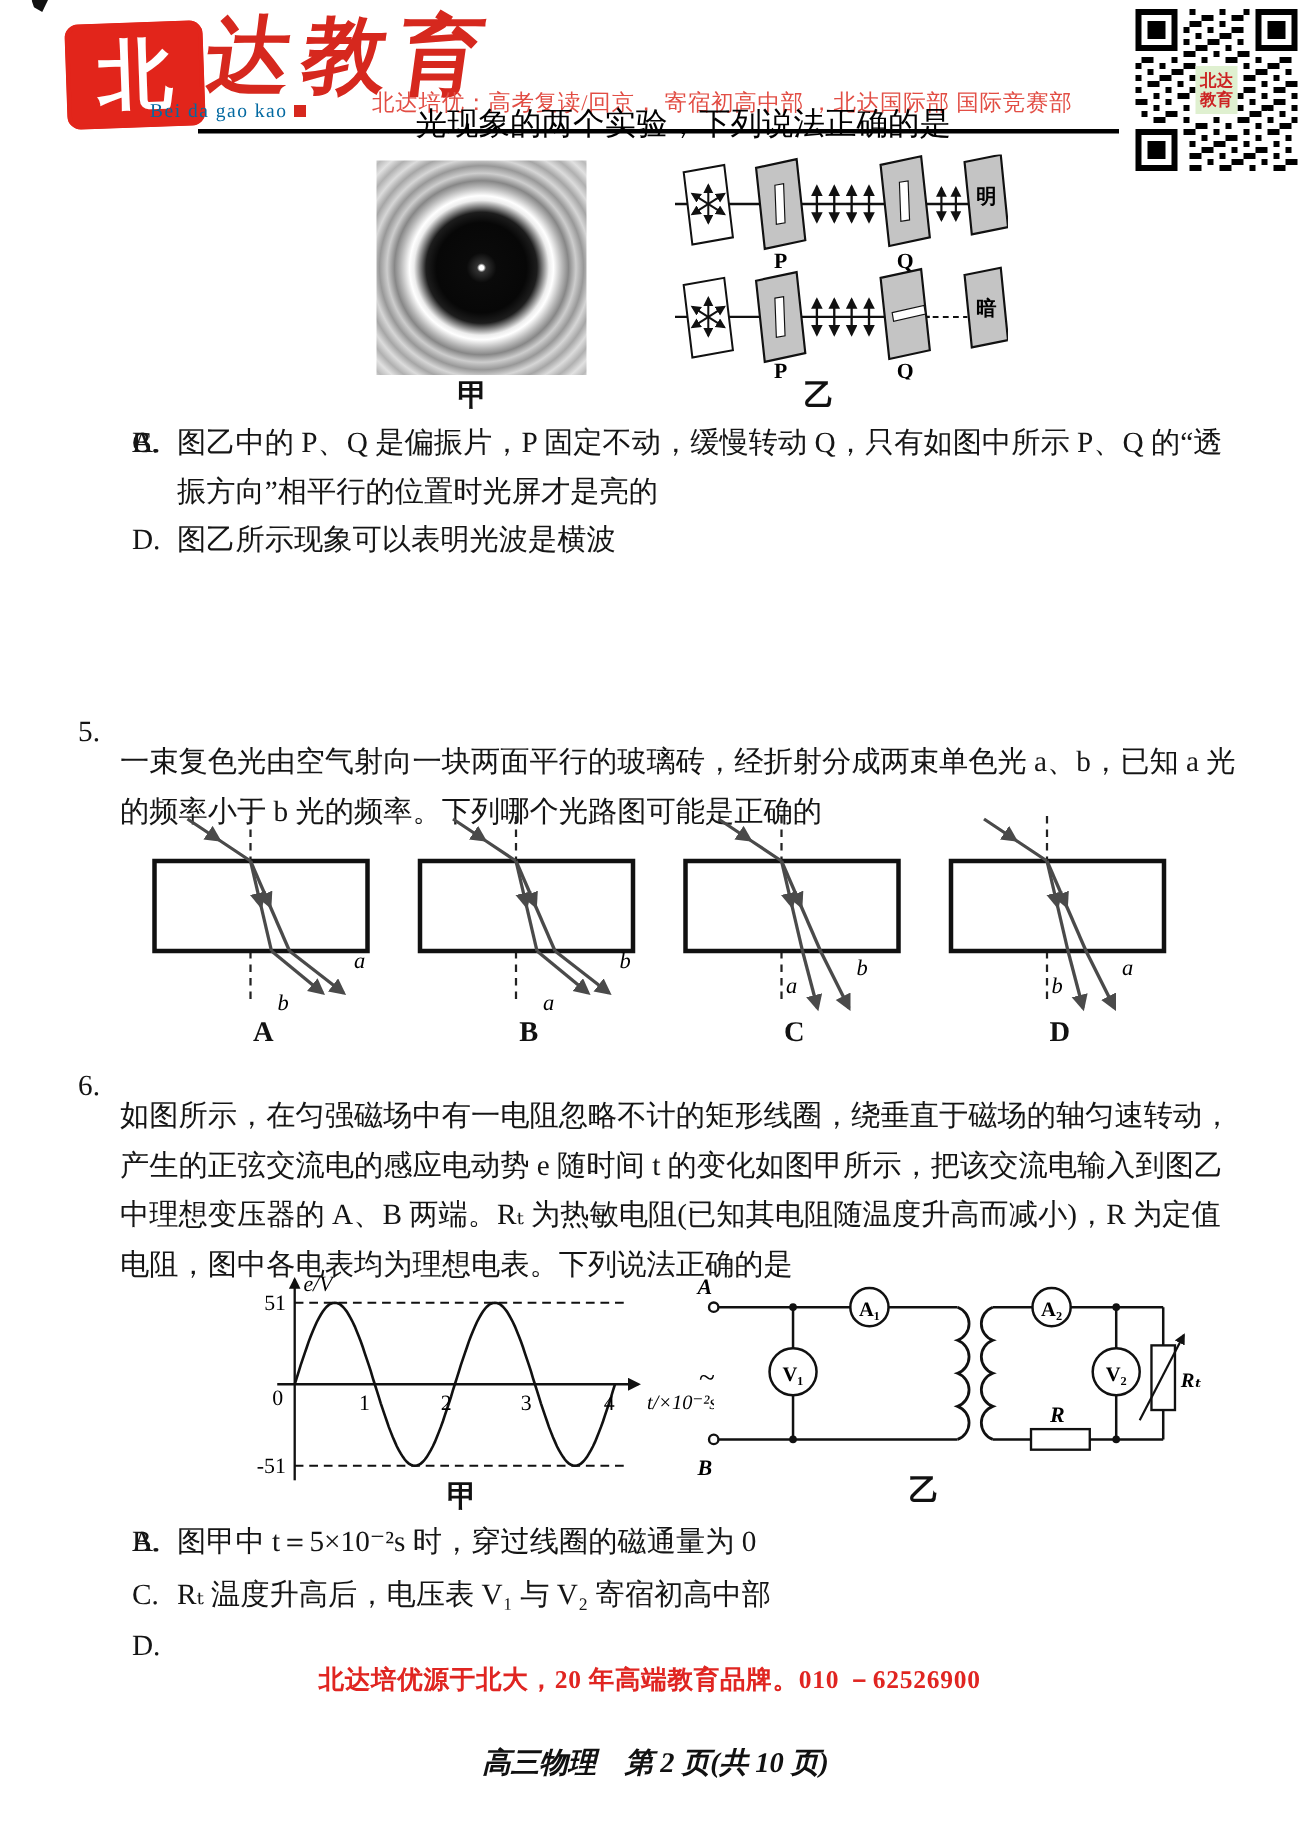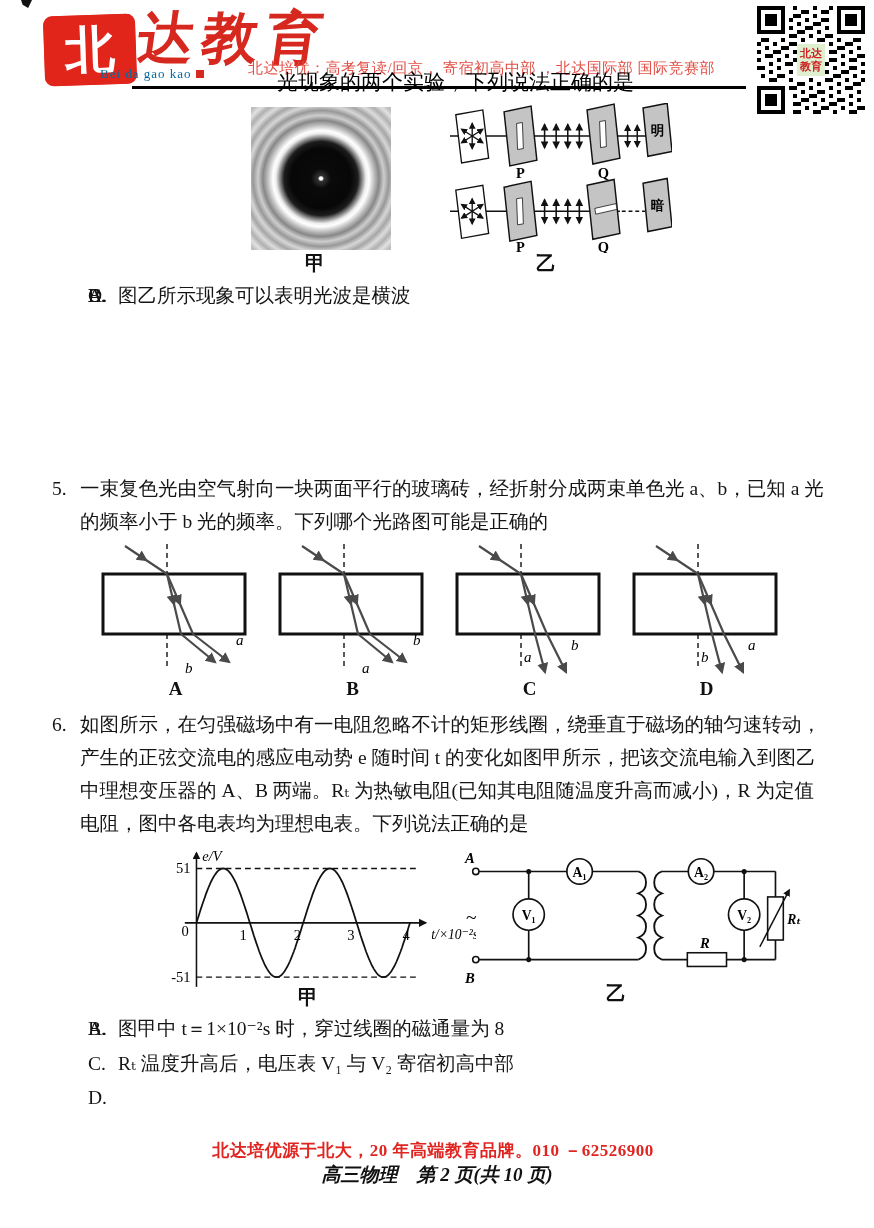--- a/index.html
+++ b/index.html
@@ -24,28 +24,28 @@
     background:radial-gradient(circle at 50% 50%,
       #ffffff 0px,#ffffff 1.5px,#333333 3px,#0a0a0a 10px,#070707 30px,#1d1d1d 37px,
       #ededed 45px,#ffffff 48px,#b5b5b5 54px,#878787 58px,#cdcdcd 63px,#989898 68px,
       #d6d6d6 73px,#a6a6a6 78px,#dcdcdc 83px,#b0b0b0 88px,#e1e1e1 93px,#bababa 98px,
       #e6e6e6 103px,#c2c2c2 108px);}
   .fig-label{font-size:20px;font-weight:bold;color:#111;}
   .sub-label{font-size:19px;font-weight:bold;color:#111;text-align:center;}
   
   .stem{font-size:19.5px;line-height:33px;}
   .stem .qnum{position:absolute;left:0;top:0;}
-  .stem .qbody{display:block;padding-left:28px;}
+  .stem .qbody{display:block;padding-left:28px;margin-top:20px;}
   .opts .opt{position:relative;padding-left:30px;font-size:19.5px;line-height:32.5px;}
   .okey{position:absolute;left:0;top:0;}
   
   .raywrap{left:92px;top:538px;width:700px;height:162px;display:flex;gap:10px;}
   .raydiag{width:167px;display:flex;flex-direction:column;align-items:center;}
   
-  .promo{left:0;top:1139px;width:866px;text-align:center;font-size:17px;color:#e02521;font-weight:bold;letter-spacing:0.5px;}
+  .promo{left:0;top:1108px;width:866px;text-align:center;font-size:17px;color:#e02521;font-weight:bold;letter-spacing:0.5px;}
   .pagefoot{left:0;top:1162px;width:874px;text-align:center;font-size:19px;font-style:italic;font-weight:bold;color:#111;}
   svg text{font-family:"Liberation Serif","DejaVu Serif",serif;}
 </style>
 </head>
 <body>
 
 <div class="page">
 
   <svg width="0" height="0" style="position:absolute" aria-hidden="true">
     <defs>
@@ -143,21 +143,21 @@
     <text x="159" y="154" font-size="15" font-weight="bold" text-anchor="middle">Q</text>
     <line x1="178" y1="112" x2="202" y2="112" stroke="#111" stroke-width="1.4" stroke-dasharray="4,3"></line>
     <polygon points="200,83 225,78 230,128 205,133" fill="#c4c4c4" stroke="#111" stroke-width="1.5"></polygon>
     <text x="215" y="111" font-size="14" font-weight="bold" text-anchor="middle">暗</text>
   </svg>
   <div class="abs fig-label" style="left:536px;top:250px">乙</div>
 
   <div class="abs opts" style="left:88px;top:280px;width:740px">
     <div class="opt"><span class="okey">A.</span></div>
     <div class="opt"><span class="okey">B.</span></div>
-    <div class="opt"><span class="okey">C.</span></div>
+    <div class="opt"><span class="okey">C.</span><span>图乙中的 P、Q 是偏振片，P 固定不动，缓慢转动 Q，只有如图中所示 P、Q 的“透振方向”相平行的位置时光屏才是亮的</span></div>
     <div class="opt"><span class="okey">D.</span><span>图乙所示现象可以表明光波是横波</span></div>
   </div>
 
   <div class="abs stem" style="left:52px;top:472px;width:788px">
     <span class="qnum">5.</span>
     <span class="qbody">一束复色光由空气射向一块两面平行的玻璃砖，经折射分成两束单色光 a、b，已知 a 光的频率小于 b 光的频率。下列哪个光路图可能是正确的</span>
   </div>
 
   <div class="abs raywrap">
 
@@ -275,21 +275,21 @@
     <rect x="232" y="109" width="40" height="14" fill="#fff" stroke="#111" stroke-width="1.6"></rect>
     <text x="250" y="104" font-size="15" font-style="italic" font-weight="bold" text-anchor="middle">R</text>
     <rect x="314" y="52" width="16" height="44" fill="#fff" stroke="#111" stroke-width="1.6"></rect>
     <line x1="306" y1="103" x2="336" y2="45" stroke="#111" stroke-width="1.5" marker-end="url(#mk)"></line>
     <text x="334" y="80" font-size="14" font-style="italic" font-weight="bold">Rₜ</text>
   </svg>
   <div class="abs fig-label" style="left:606px;top:980px">乙</div>
 
   <div class="abs opts" style="left:88px;top:1012px;width:740px">
     <div class="opt" style="line-height:34.5px"><span class="okey">A.</span></div>
-    <div class="opt" style="line-height:34.5px"><span class="okey">B.</span><span>图甲中 t＝1×10⁻²s 时，穿过线圈的磁通量为 8</span></div>
+    <div class="opt" style="line-height:34.5px"><span class="okey">B.</span><span>图甲中 t＝5×10⁻²s 时，穿过线圈的磁通量为 0</span></div>
     <div class="opt" style="line-height:34.5px"><span class="okey">C.</span><span>Rₜ 温度升高后，电压表 V₁ 与 V₂ 寄宿初高中部</span></div>
     <div class="opt" style="line-height:34.5px"><span class="okey">D.</span></div>
   </div>
 
   <div class="abs promo">北达培优源于北大，20 年高端教育品牌。010 －62526900</div>
   <div class="abs pagefoot">高三物理　第 2 页(共 10 页)</div>
 
 </div>
 
 </body></html>

